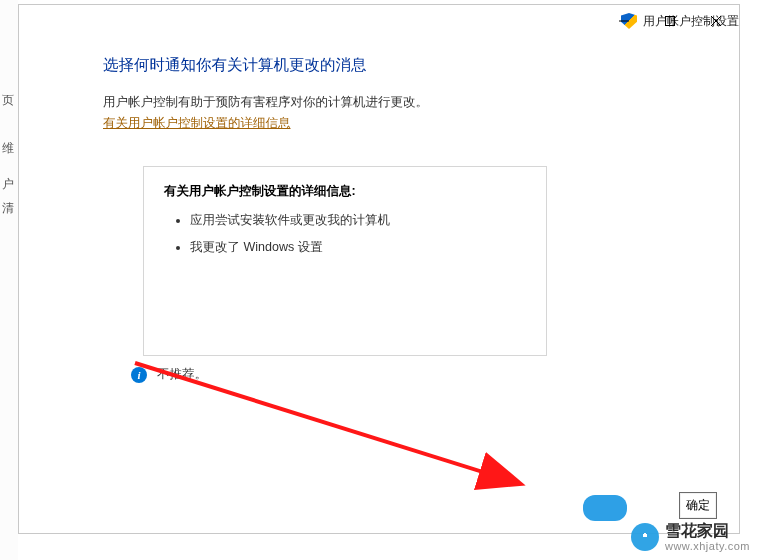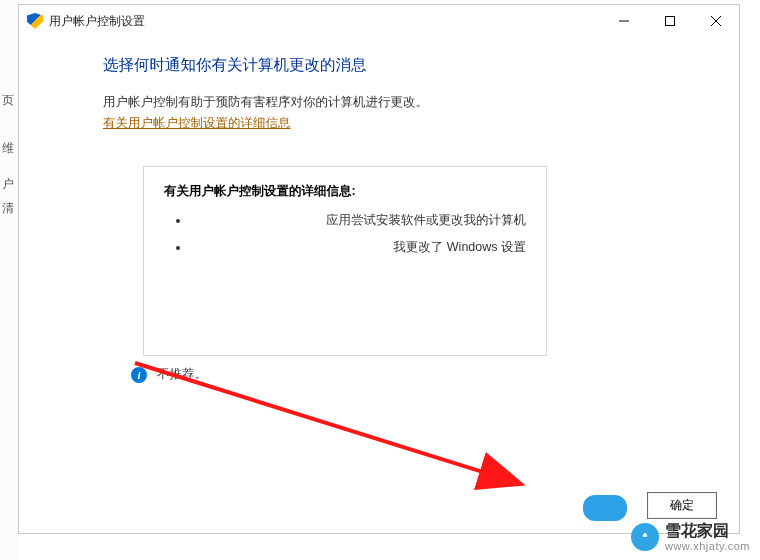--- a/index.html
+++ b/index.html
@@ -1,21 +1,21 @@
 <!DOCTYPE html>
 <html><head>
 <meta charset="utf-8">
 <style>
   html,body{margin:0;padding:0;font-family:"Microsoft YaHei","Segoe UI",sans-serif;font-size:13px;color:#000;background:#fff;}
   .stage{position:relative;width:760px;height:560px;overflow:hidden;}
   
   .bg-left{position:absolute;left:0;top:0;width:18px;height:560px;background:#fcfcfc;}
   .bg-left span{display:block;position:absolute;left:2px;font-size:12px;color:#555;}
   .window{position:absolute;left:18px;top:4px;width:722px;height:530px;border:1px solid #c8c8c8;background:#fff;box-sizing:border-box;}
-  .titlebar{height:32px;display:flex;align-items:center;padding-left:8px;position:relative;}
+  .titlebar{height:32px;display:flex;align-items:center;padding-left:8px;position:relative;justify-content:flex-end;}
   .shield{width:16px;height:16px;display:inline-block;position:relative;margin-right:6px;}
   .shield::before{content:"";position:absolute;inset:0;background:linear-gradient(135deg,#0a63c9 50%,#ffb900 50%);clip-path:polygon(50% 0,100% 15%,100% 55%,50% 100%,0 55%,0 15%);}
   .title-text{font-size:12px;color:#222;}
   .winbtns{position:absolute;right:0;top:0;display:flex;}
   .winbtn{width:46px;height:32px;display:flex;align-items:center;justify-content:center;}
   .winbtn svg{width:10px;height:10px;stroke:#000;stroke-width:1;fill:none;}
   .content{padding:18px 40px 0 84px;}
   .heading{color:#003399;font-size:15.5px;margin-bottom:18px;}
   .desc{color:#333;font-size:12.5px;margin-bottom:4px;}
   .link{color:#a16207;text-decoration:underline;font-size:12.5px;cursor:pointer;}
@@ -23,29 +23,29 @@
   .slider-col{width:92px;display:flex;flex-direction:column;align-items:center;}
   .slabel{font-size:12.5px;color:#333;margin-bottom:10px;}
   .slabel.bottom{margin-top:10px;margin-bottom:0;}
   .slider{position:relative;width:50px;height:196px;}
   .track{position:absolute;left:24px;top:6px;width:2px;height:184px;background:#d9d9d9;}
   .tick{position:absolute;left:12px;width:8px;height:1px;background:#555;}
   .tick.r{left:30px;}
   .thumb{position:absolute;left:13px;width:24px;height:10px;background:#0078d7;}
   .panel{margin-left:40px;margin-top:10px;border:1px solid #d6d6d6;width:404px;height:190px;box-sizing:border-box;padding:16px 20px;}
   .panel-title{font-weight:600;font-size:12.5px;margin-bottom:12px;}
-  .panel ul{margin:0;padding-left:26px;text-align:right;}
+  .panel ul{margin:0;padding-left:26px;}
   .panel li{font-size:12.5px;color:#333;margin-bottom:10px;}
   .reco{display:flex;align-items:center;margin-left:28px;margin-top:10px;}
   .info-icon{width:16px;height:16px;border-radius:50%;background:#0078d7;display:flex;align-items:center;justify-content:center;margin-right:10px;}
   .info-icon::after{content:"i";color:#fff;font-family:Georgia,serif;font-style:italic;font-size:11px;font-weight:bold;}
   .reco-text{font-size:12.5px;color:#333;}
   .footer{position:absolute;right:22px;bottom:14px;display:flex;align-items:center;}
   .footer .highlight{position:absolute;right:90px;bottom:-2px;width:44px;height:26px;background:#2ea0e6;border-radius:12px;}
-  .okbtn{position:relative;z-index:1;background:#fff;border:1px solid #6b6b6b;padding:4px 22px;font-size:12px;cursor:pointer;box-shadow:inset 0 0 0 1px rgba(0,0,0,.05);}
+  .okbtn{position:relative;z-index:1;background:#fff;border:1px solid #6b6b6b;padding:4px 6px;font-size:12px;cursor:pointer;box-shadow:inset 0 0 0 1px rgba(0,0,0,.05);}
   .watermark{position:absolute;right:10px;bottom:8px;display:flex;align-items:center;opacity:.95;}
   .wm-icon{width:28px;height:28px;background:#26a0e4;border-radius:50%;position:relative;margin-right:6px;}
   .wm-icon::before{content:"";position:absolute;left:5px;top:5px;width:18px;height:18px;background:radial-gradient(circle at 50% 40%,#fff 2px,transparent 2px);clip-path:polygon(50% 0,100% 38%,82% 100%,18% 100%,0 38%);}
   .wm-text{display:flex;flex-direction:column;line-height:1.1;}
   .wm-cn{font-size:16px;font-weight:700;color:#222;}
   .wm-url{font-size:11px;color:#888;letter-spacing:.5px;}
   .arrow{position:absolute;left:130px;top:355px;width:410px;height:150px;pointer-events:none;}
 </style>
 </head>
 <body>

